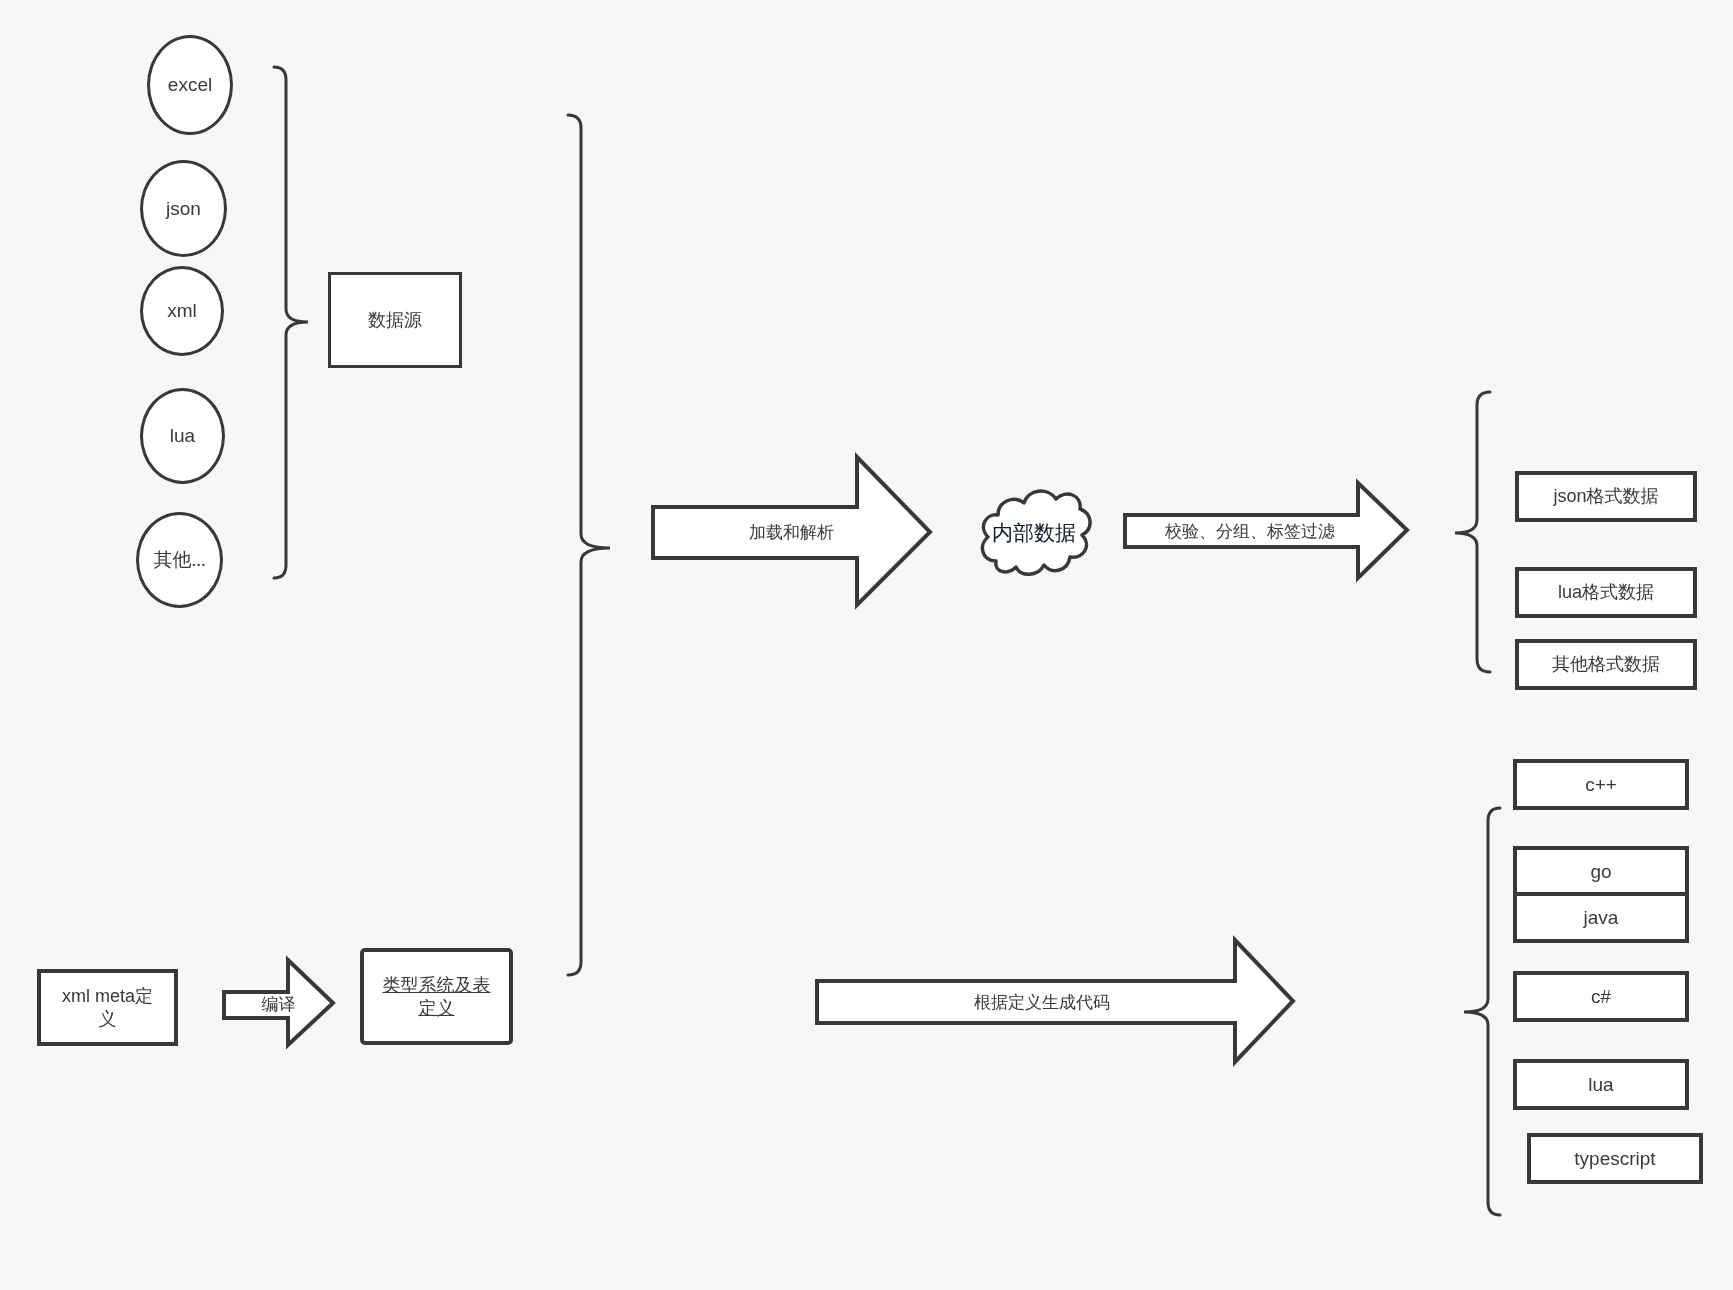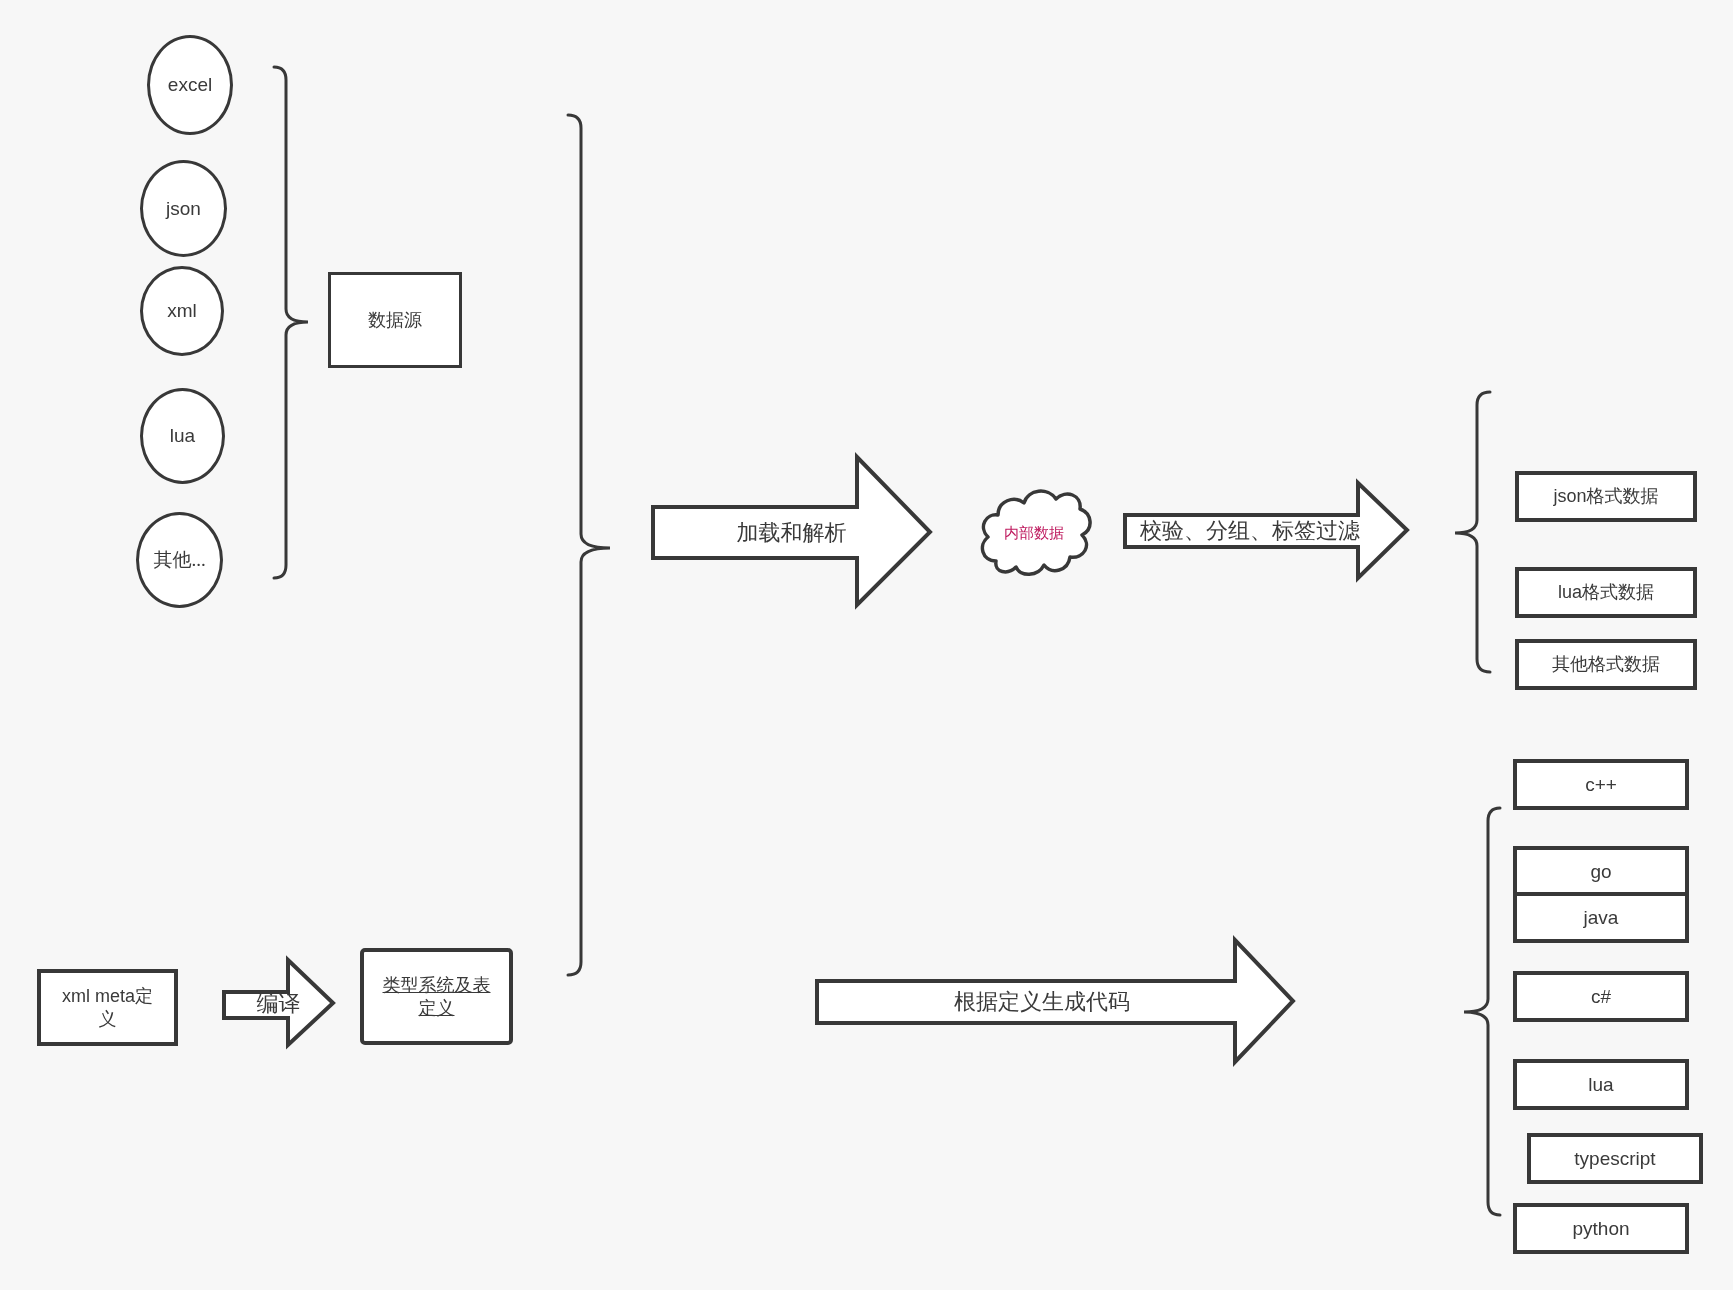--- a/index.html
+++ b/index.html
@@ -45,32 +45,32 @@
     border-radius: 5px;
     text-decoration: underline;
   }
   .lang { font-size: 19px; }
   .arrow-label {
     position: absolute;
     display: flex;
     align-items: center;
     justify-content: center;
     text-align: center;
-    font-size: 22px;
+    font-size: 17px;
     color: #3a3a3a;
     pointer-events: none;
     white-space: nowrap;
   }
   .cloud-label {
     position: absolute;
     display: flex;
     align-items: center;
     justify-content: center;
-    font-size: 15px;
-    color: #be185d;
+    font-size: 21px;
+    color: #0f172a;
     pointer-events: none;
   }
 </style>
 </head>
 <body>
 
 <div id="canvas">
 
   <svg id="shapes-svg">
 
@@ -115,15 +115,14 @@
 
   <div class="node rect-bold" style="left:37px; top:969px; width:141px; height:77px; padding:0 16px;">xml meta定义</div>
   <div class="node rounded" style="left:360px; top:948px; width:153px; height:97px; padding:0 14px;">类型系统及表定义</div>
 
   <div class="node rect-bold lang" style="left:1513px; top:759px; width:176px; height:51px;">c++</div>
   <div class="node rect-bold lang" style="left:1513px; top:822px; width:176px; height:51px;margin-top:24px;">go</div>
   <div class="node rect-bold lang" style="left:1513px; top:892px; width:176px; height:51px;">java</div>
   <div class="node rect-bold lang" style="left:1513px; top:971px; width:176px; height:51px;">c#</div>
   <div class="node rect-bold lang" style="left:1513px; top:1059px; width:176px; height:51px;">lua</div>
   <div class="node rect-bold lang" style="left:1513px; top:1133px; width:176px; height:51px;margin-left:14px;">typescript</div>
-  <div class="node rect-bold lang" style="left:1513px; top:1203px; width:176px; height:51px;">python</div>
 
 </div>
 
 </body></html>

